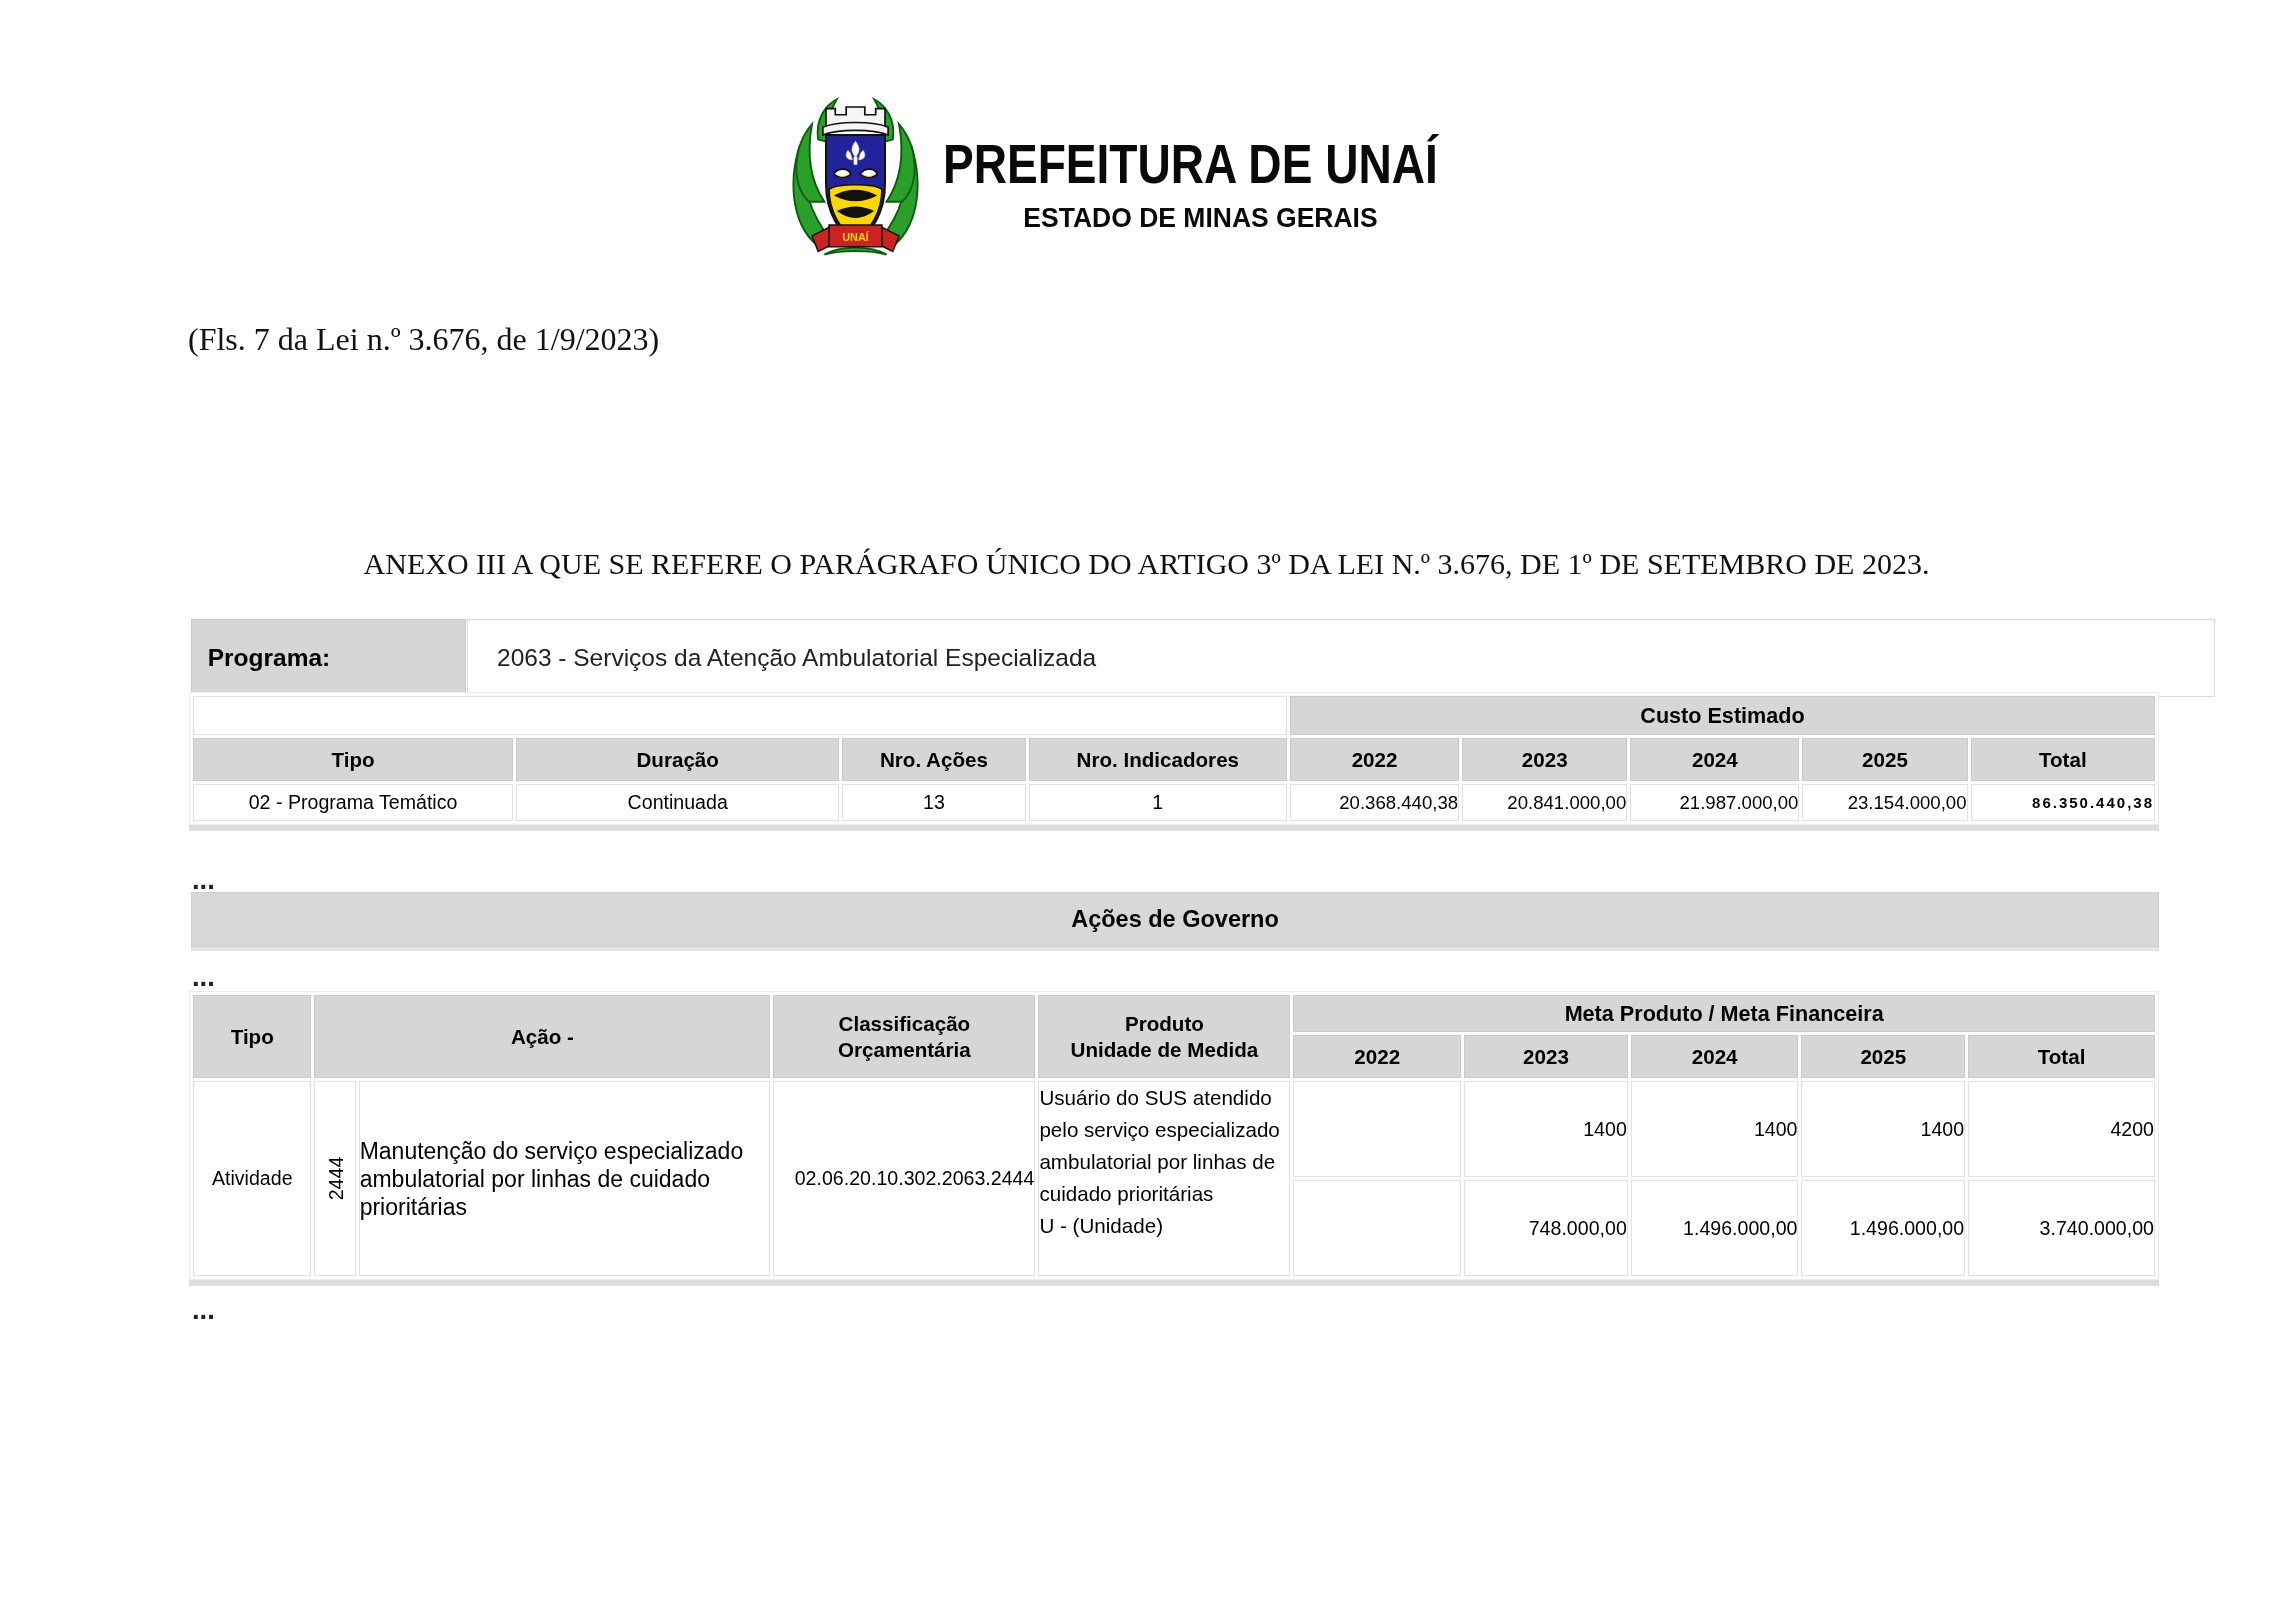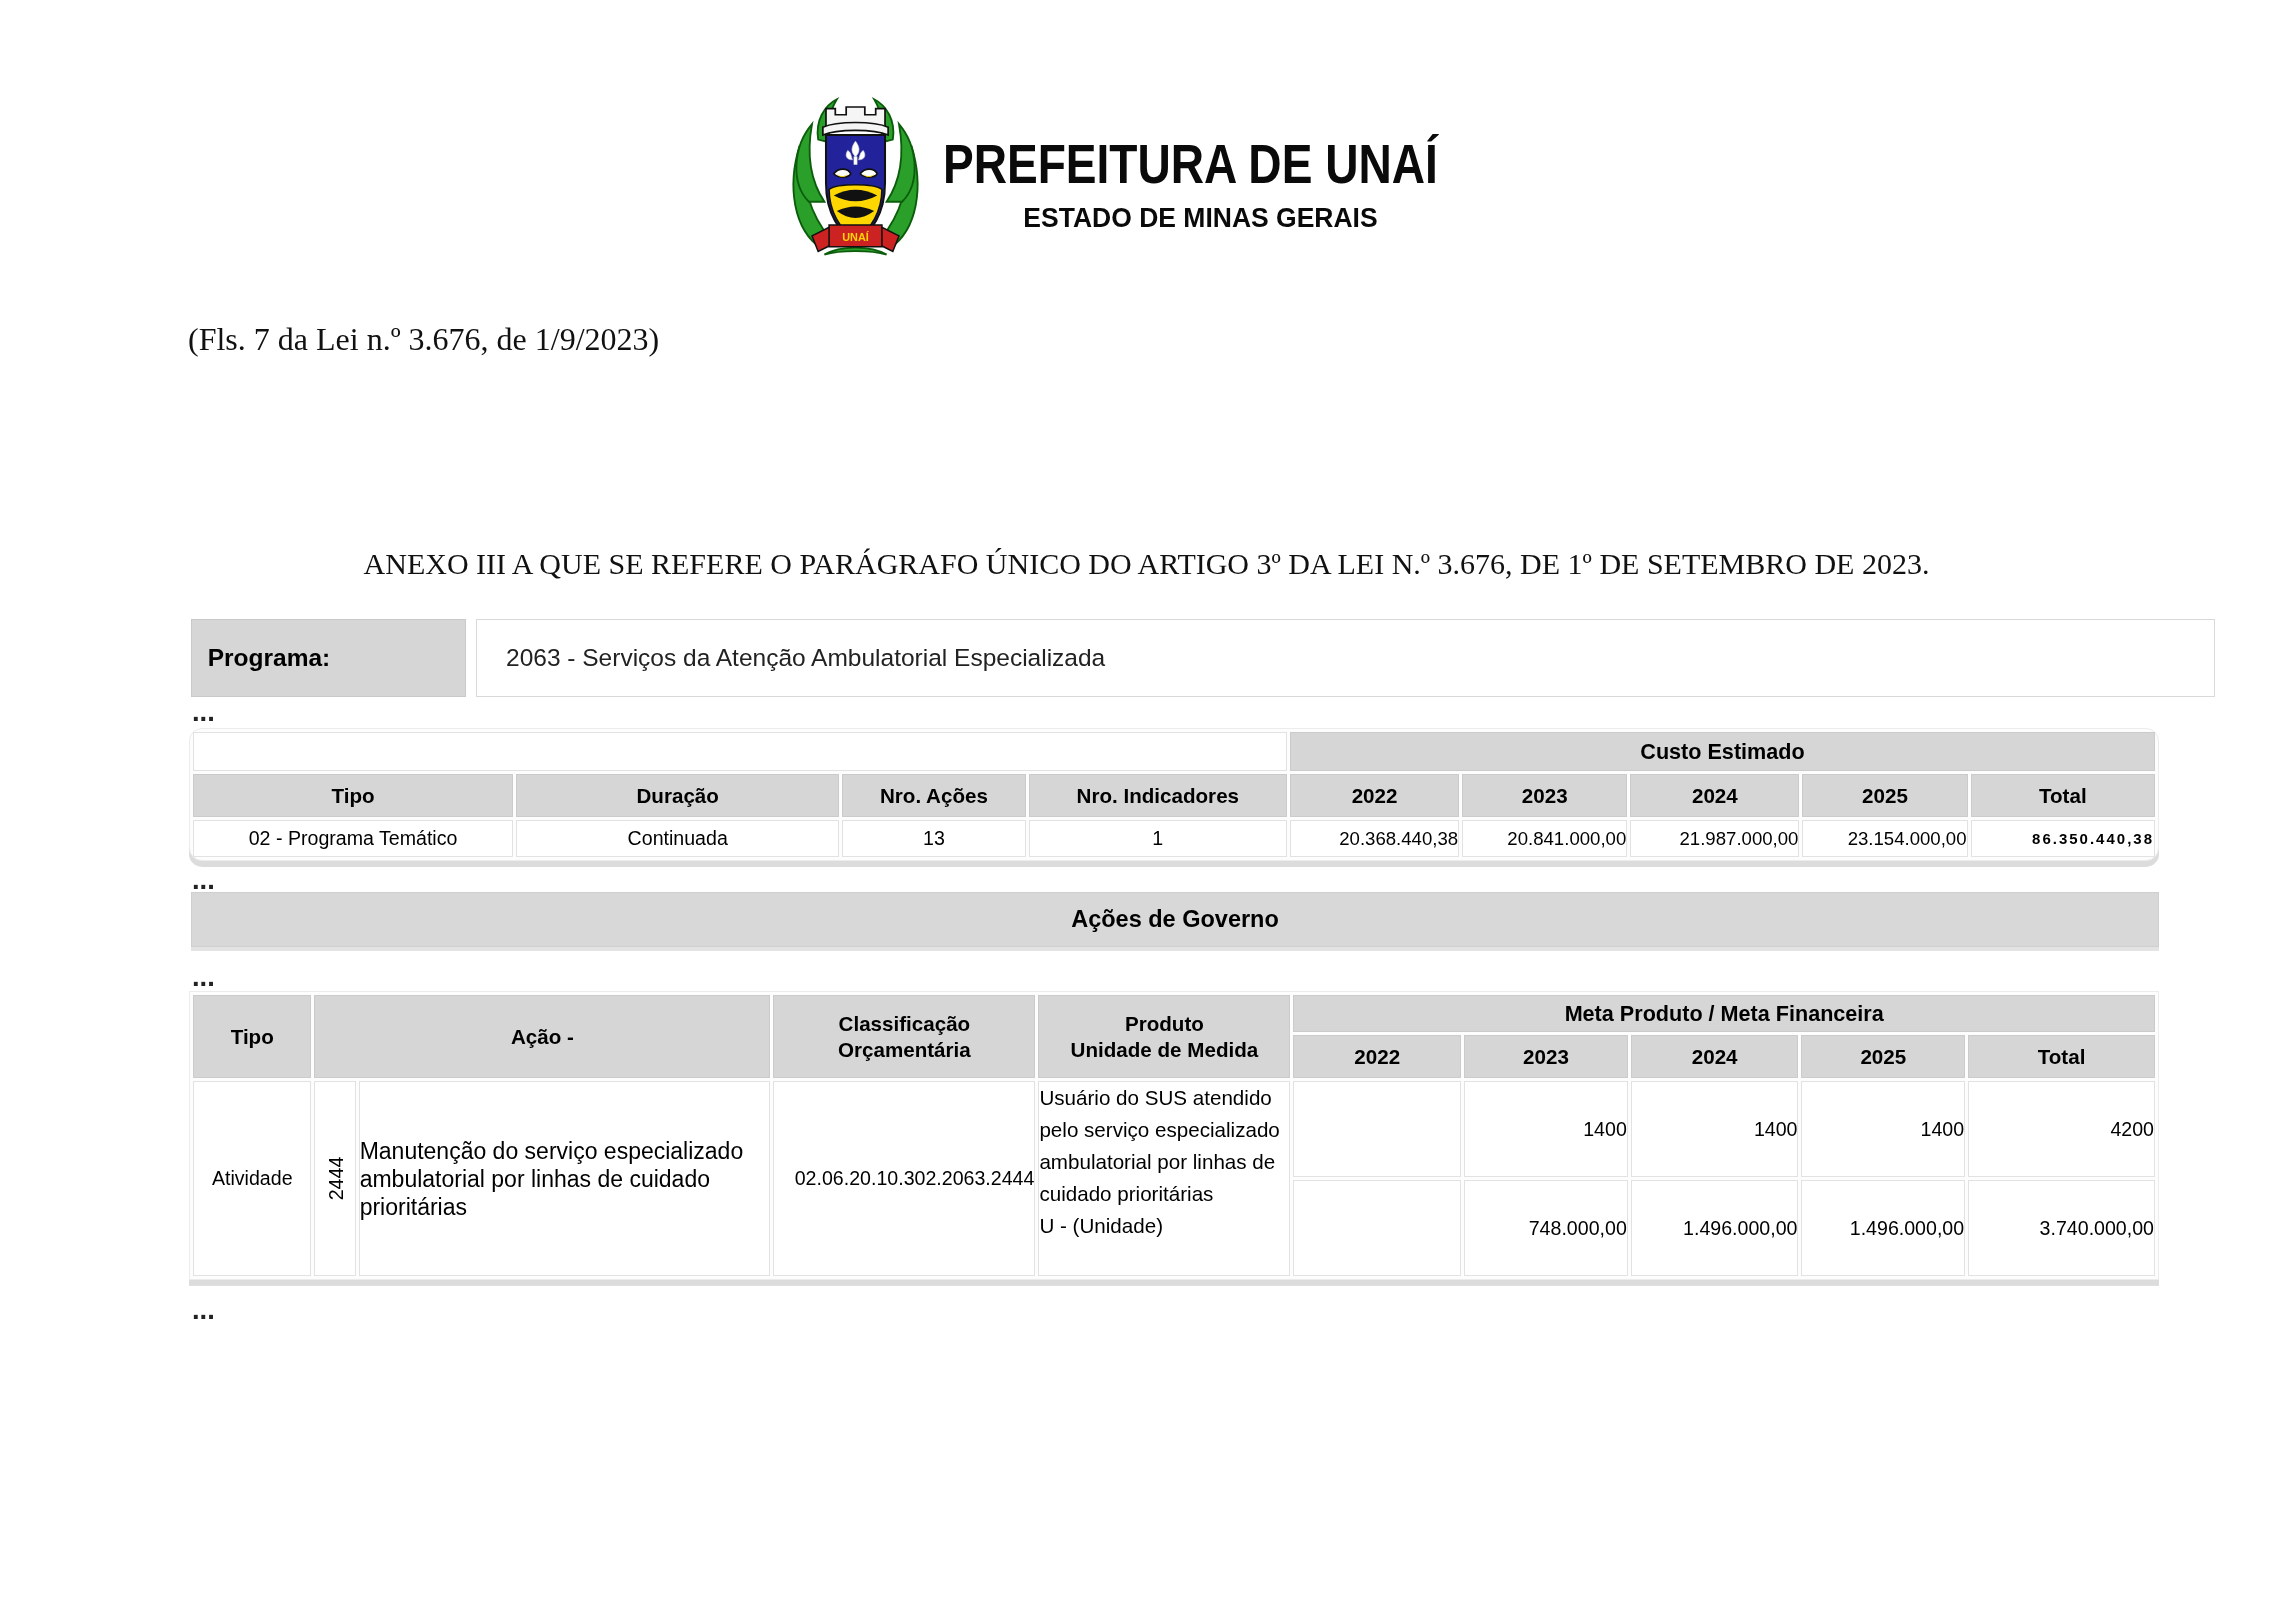--- a/index.html
+++ b/index.html
@@ -13,21 +13,21 @@
                transform:scale(0.94,1.12);transform-origin:left top;white-space:nowrap;color:#0a0a0a;}
   .brand-sub{display:block;margin-top:13.7px;text-align:center;font-weight:bold;font-size:26.5px;
              letter-spacing:0px;transform:scaleY(1.05);color:#0a0a0a;white-space:nowrap;}
 
   .fls-note{position:absolute;left:188px;top:321px;font-family:Liberation Serif, serif;
             font-size:32px;color:#111;}
   .anexo-title{position:absolute;left:0;top:547px;width:2293px;text-align:center;
                font-family:"Liberation Serif",serif;font-size:30px;color:#111;white-space:nowrap;}
 
   
-  .program-row{position:absolute;left:191px;top:619px;width:2024px;height:78px;display:flex;gap:10px;}
+  .program-row{position:absolute;left:191px;top:619px;width:2024px;height:78px;display:flex;gap:1px;}
   .program-label{width:275px;background:#d6d6d6;border:1px solid #c9c9c9;display:flex;
                  align-items:center;padding-left:15.7px;box-sizing:border-box;
                  font-weight:bold;font-size:24.5px;}
   .program-value{flex:1;background:#fff;border:1px solid #d9d9d9;display:flex;align-items:center;
                  padding-left:29px;box-sizing:border-box;font-size:24.5px;color:#222;}
 
   .ellipsis{position:absolute;left:192px;font-weight:bold;font-size:27.4px;line-height:27.4px;color:#222;}
 
   
   table.rpt{border-collapse:separate;border-spacing:3.9px;table-layout:fixed;}
@@ -116,21 +116,21 @@
 
   <div class="anexo-title">ANEXO III A QUE SE REFERE O PARÁGRAFO ÚNICO DO ARTIGO 3º DA LEI N.º 3.676, DE 1º DE SETEMBRO DE 2023.</div>
 
   <div class="program-row">
     <div class="program-label">Programa:</div>
     <div class="program-value">2063 - Serviços da Atenção Ambulatorial Especializada</div>
   </div>
 
   <div class="ellipsis" style="top:698px;">...</div>
 
-  <div class="tblwrap" style="top:728px;border-radius:13px;">
+  <div class="tblwrap" style="top:692px;">
     <table class="rpt" style="width:1968px;">
       <colgroup>
         <col style="width:316px">
           <col style="width:319px">
           <col style="width:181px">
           <col style="width:255px">
         <col style="width:167px">
           <col style="width:163px">
           <col style="width:167px">
           <col style="width:163px">

